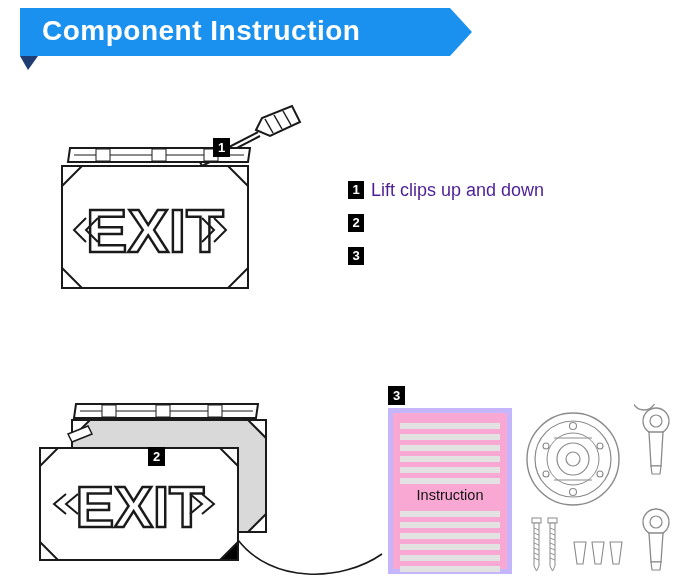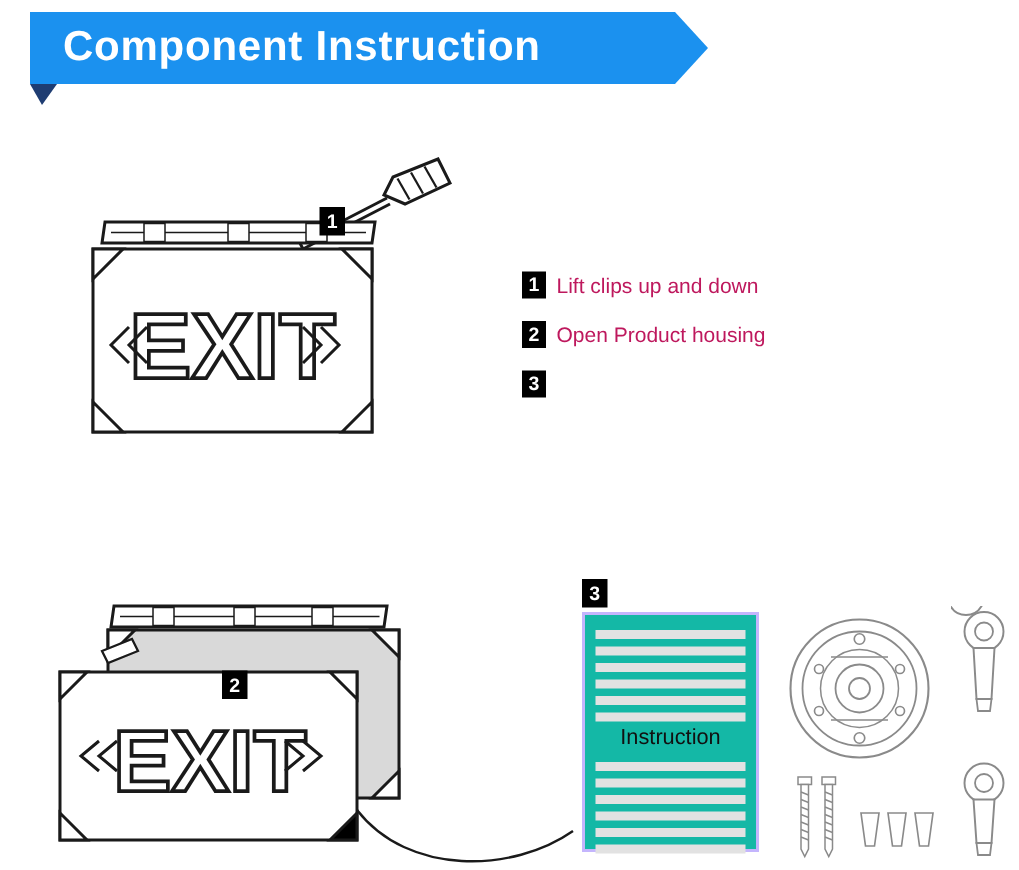--- a/index.html
+++ b/index.html
@@ -69,22 +69,22 @@
     color: #ffffff;
     font-size: 13px;
     font-weight: bold;
     line-height: 18px;
     text-align: center;
     margin-right: 7px;
     flex: 0 0 auto;
     font-family: "Liberation Sans", sans-serif;
   }
   .legend-text {
-    font-size: 14px;
-    color: #be185d;
+    font-size: 18px;
+    color: #4c1d95;
     white-space: nowrap;
   }
 
   
   .badge-float {
     position: absolute;
     width: 17px;
     height: 19px;
     background: #000000;
     color: #ffffff;
@@ -95,22 +95,22 @@
     font-family: "Liberation Sans", sans-serif;
   }
 
   
   .sheet {
     position: absolute;
     left: 388px;
     top: 408px;
     width: 114px;
     height: 156px;
-    background: #14b8a6;
-    border: 2px solid #c4b5fd;
+    background: #f9a8d4;
+    border: 5px solid #c4b5fd;
   }
   .sheet-lines-top, .sheet-lines-bottom {
     position: absolute;
     left: 7px;
     width: 100px;
   }
   .sheet-line {
     height: 6px;
     background: #e2e2e2;
     margin-bottom: 5px;
@@ -178,21 +178,20 @@
 
   <div class="badge-float" style="left:213px; top:138px;">1</div>
 
   <div class="legend">
     <div class="legend-row">
       <div class="num-badge">1</div>
       <div class="legend-text">Lift clips up and down</div>
     </div>
     <div class="legend-row">
       <div class="num-badge">2</div>
-      <div class="legend-text">Open Product housing</div>
     </div>
     <div class="legend-row">
       <div class="num-badge">3</div>
     </div>
   </div>
 
   <svg class="abs" style="left:30px; top:390px;" width="270" height="185" viewBox="0 0 270 185">
 
     <path d="M42,30 L236,30 L236,142 L42,142 Z" fill="#d9d9d9" stroke="#1a1a1a" stroke-width="2"></path>
     <path d="M42,30 L60,30 L42,48 Z" fill="#ffffff" stroke="#1a1a1a" stroke-width="2"></path>

